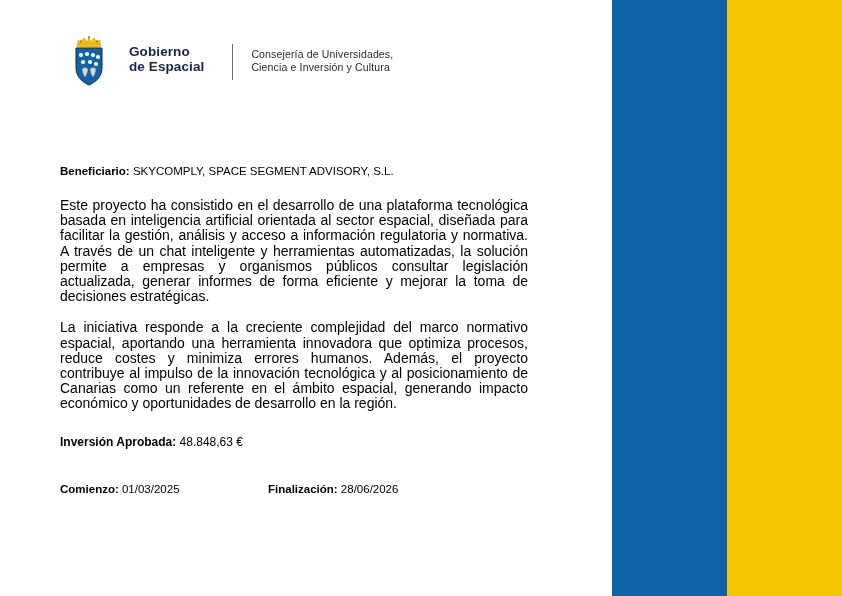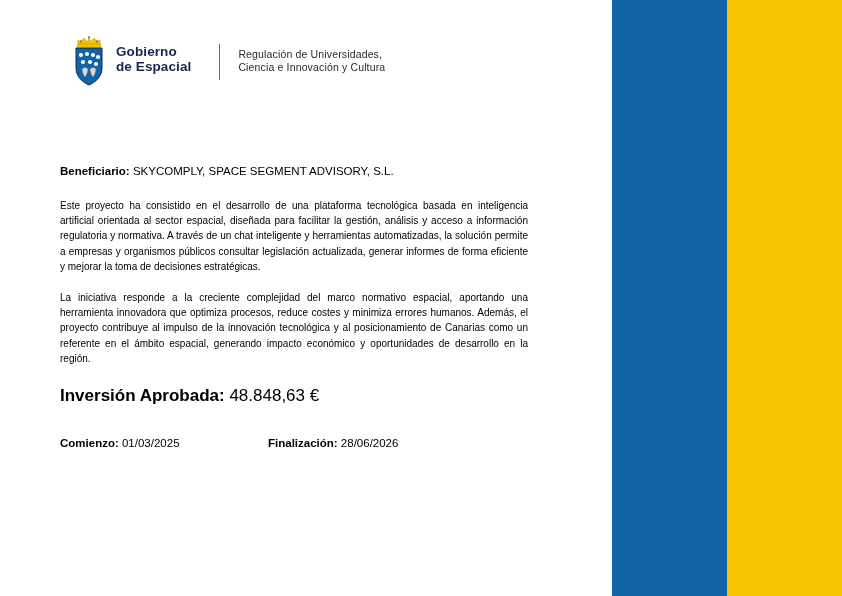--- a/index.html
+++ b/index.html
@@ -49,21 +49,21 @@
     display: flex;
     align-items: flex-start;
   }
   .crest {
     width: 36px;
     height: 52px;
     position: relative;
     flex: 0 0 auto;
   }
   .gob-text {
-    margin-left: 9px;
+    margin-left: 22px;
     padding-top: 9px;
   }
   .gob-line {
     font-weight: bold;
     font-size: 13.5px;
     line-height: 14.5px;
     color: #15264d;
     letter-spacing: .1px;
   }
   .divider-v {
@@ -95,28 +95,28 @@
     line-height: 16px;
     margin-bottom: 19px;
   }
   .field b {
     font-weight: bold;
   }
   .field .val {
     font-weight: normal;
   }
   .para {
-    font-size: 10px;
+    font-size: 14px;
     line-height: 15.2px;
     text-align: justify;
     margin: 0 0 16px 0;
     color: #000;
   }
   .field-invest {
-    font-size: 17px;
+    font-size: 12px;
     line-height: 16px;
     margin-top: 22px;
   }
   .dates {
     margin-top: 33px;
     font-size: 11.5px;
     display: flex;
     align-items: flex-end;
   }
   .date-start { width: 208px; }
@@ -160,22 +160,22 @@
     </div>
 
     <div class="gob-text">
       <div class="gob-line">Gobierno</div>
       <div class="gob-line">de Espacial</div>
     </div>
 
     <div class="divider-v"></div>
 
     <div class="consej">
-      <div class="consej-line">Regulación de Universidades,</div>
-      <div class="consej-line">Ciencia e Innovación y Cultura</div>
+      <div class="consej-line">Consejería de Universidades,</div>
+      <div class="consej-line">Ciencia e Inversión y Cultura</div>
     </div>
   </div>
 
   <div class="content">
 
     <div class="field">
       <b>Beneficiario:</b>
       <span class="val">SKYCOMPLY, SPACE SEGMENT ADVISORY, S.L.</span>
     </div>
 

